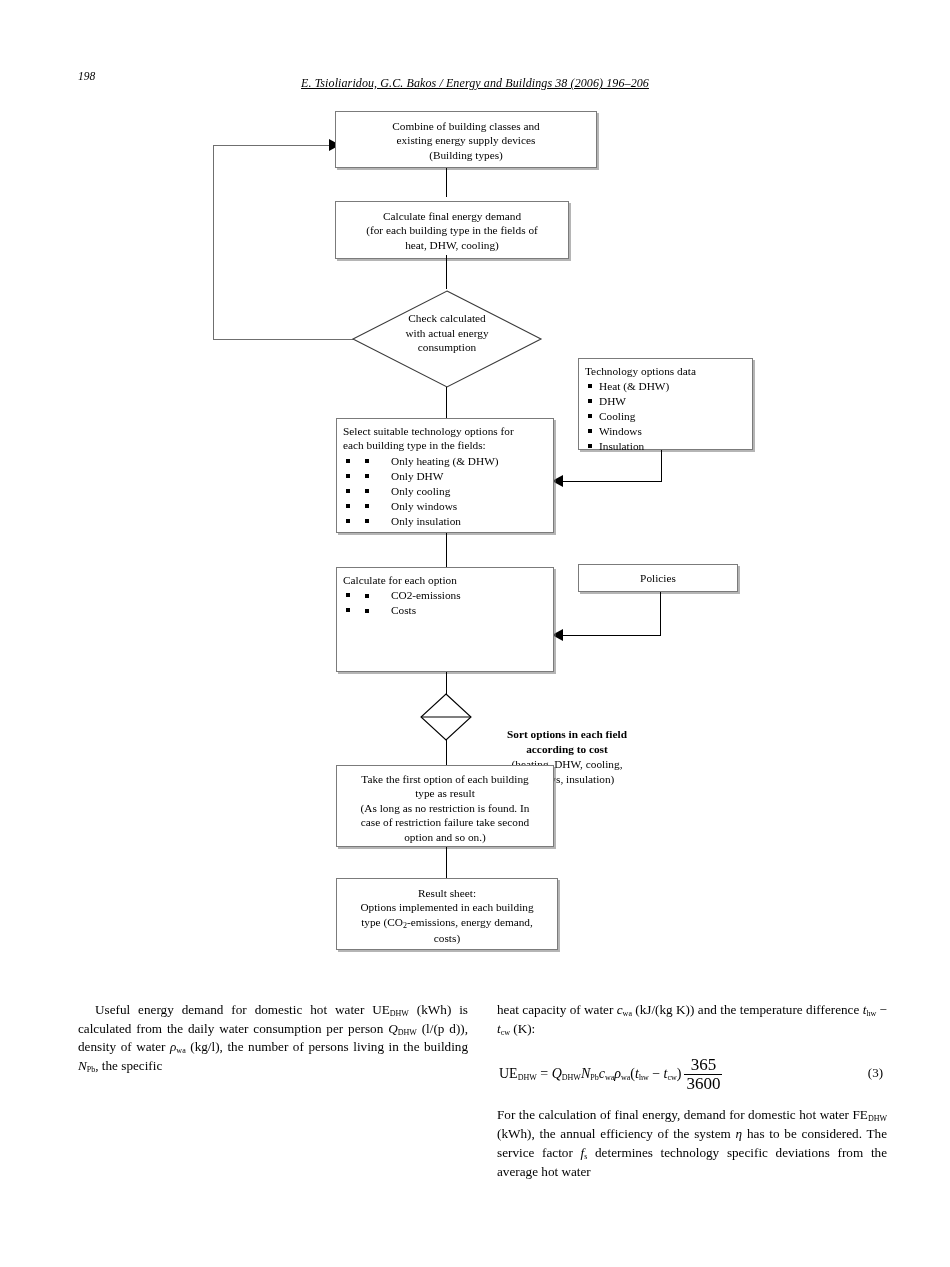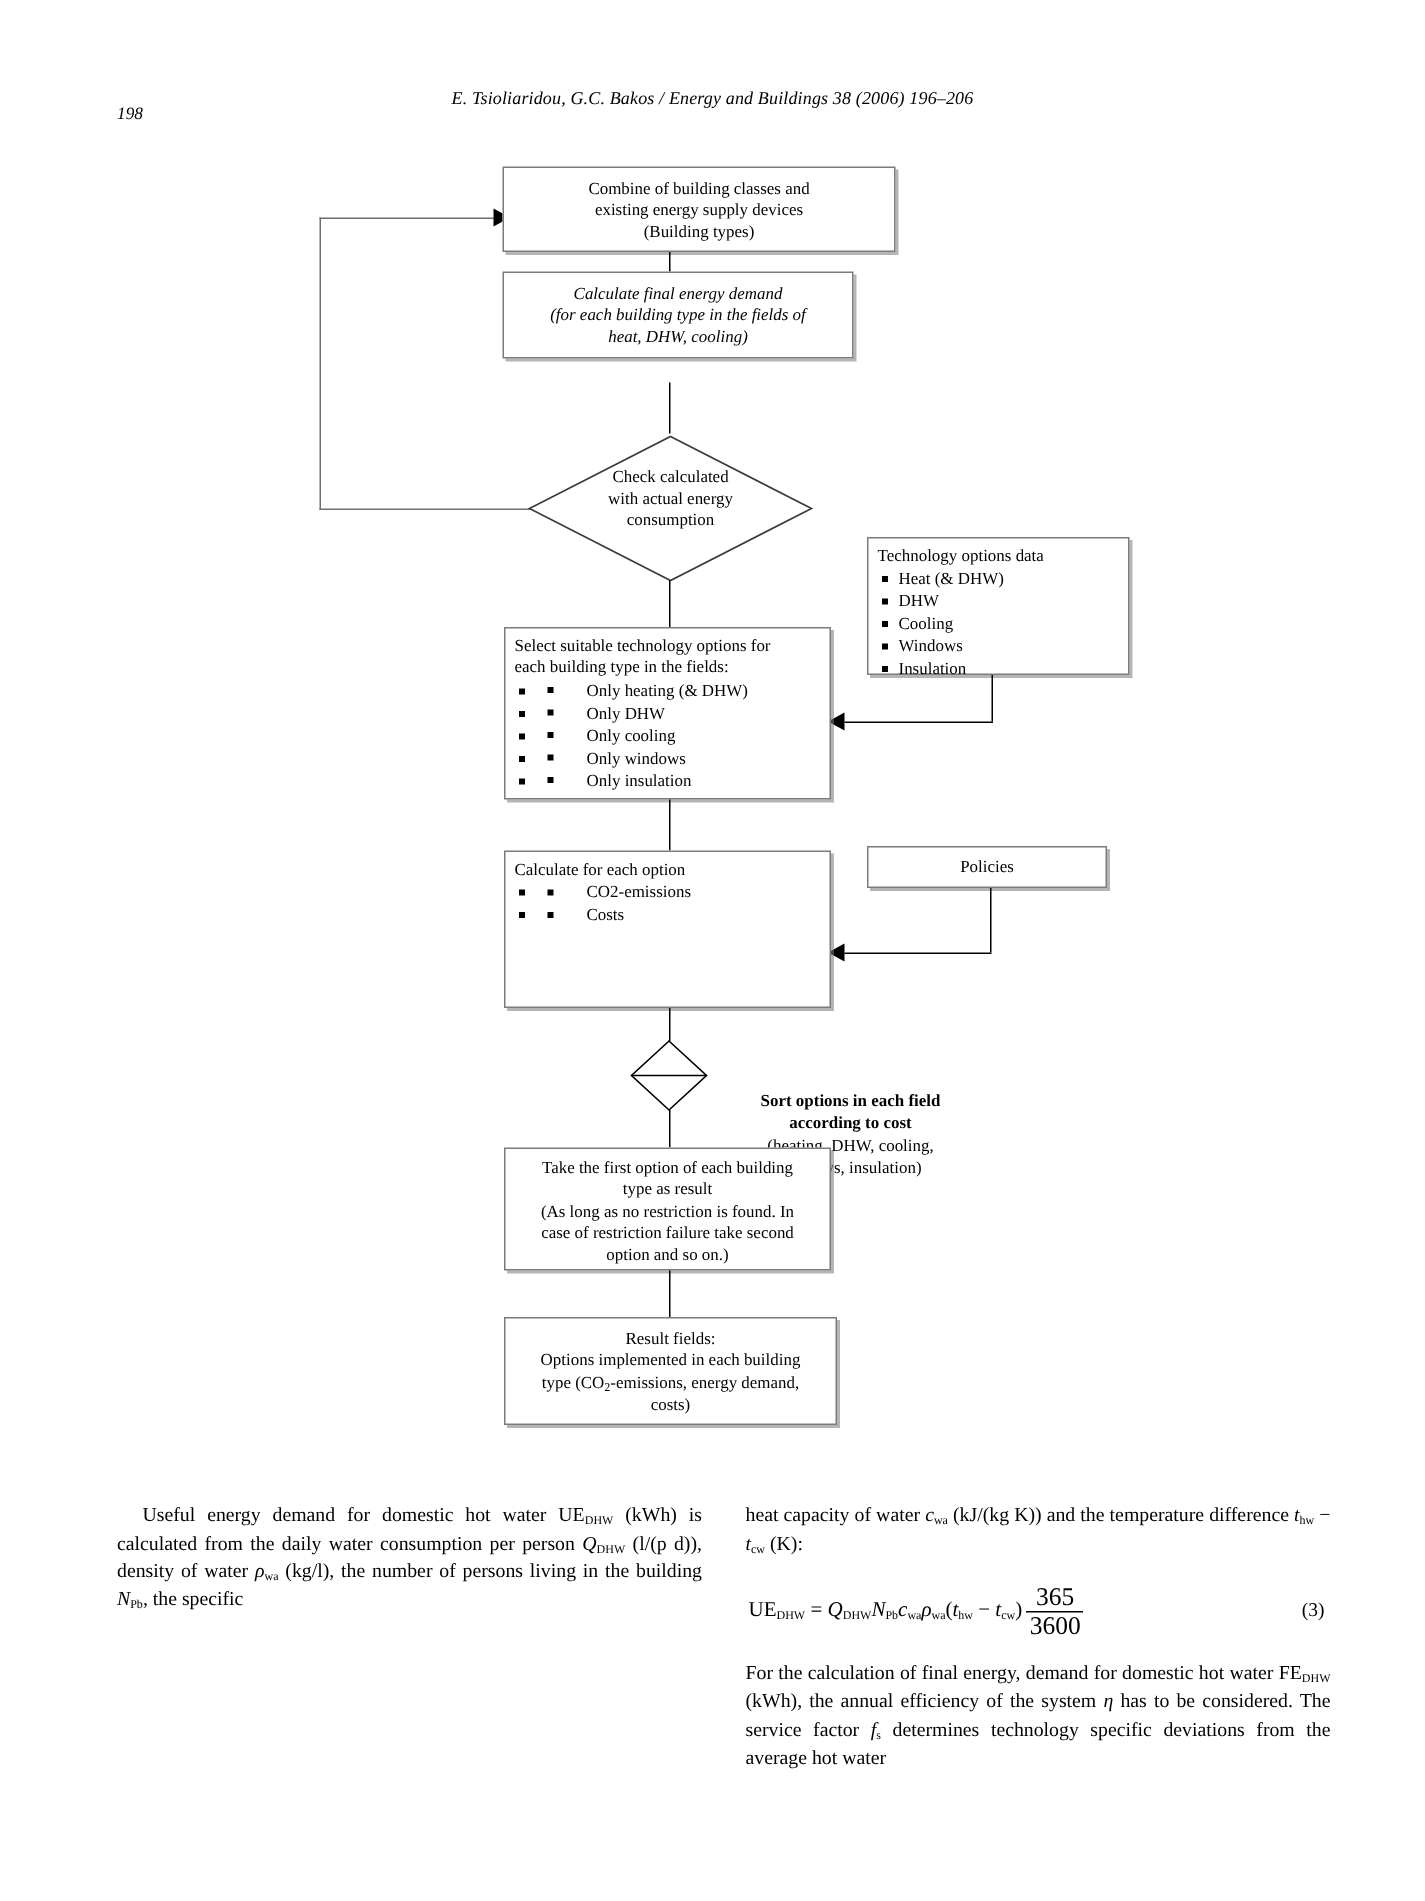--- a/index.html
+++ b/index.html
@@ -1,21 +1,21 @@
 <!DOCTYPE html>
 <html><head>
 <meta charset="utf-8">
 <style>
   html,body{margin:0;padding:0;background:#fff;}
   body{width:950px;height:1267px;position:relative;font-family:"Liberation Serif",serif;color:#000;}
   .page{position:absolute;inset:0;}
 
   
   .folio{position:absolute;left:78px;top:70px;font-size:11.5px;font-style:italic;}
-  .runhead{position:absolute;left:0;top:58px;width:950px;text-align:center;font-size:12px;font-style:italic;letter-spacing:.1px;}
+  .runhead{position:absolute;left:0;top:76px;width:950px;text-align:center;font-size:12px;font-style:italic;letter-spacing:.1px;text-decoration:underline;}
 
   
   .figure{position:absolute;left:0;top:95px;width:950px;height:900px;}
 
   .box{position:absolute;border:1.2px solid #7b7b7b;background:#fff;
        box-shadow:2px 2px 0 rgba(120,120,120,.55);
        font-size:11.3px;line-height:1.28;box-sizing:border-box;}
   .box .ctr{text-align:center;}
   ul.bl{list-style:none;margin:1px 0 0 0;padding:0;}
   ul.bl li{position:relative;padding-left:14px;margin:.5px 0;}
@@ -79,21 +79,21 @@
     <div class="arrowright" style="left:329px;top:44px;"></div>
 
     <div class="box" style="left:335px;top:16px;width:262px;height:57px;padding-top:7px;">
       <div class="ctr">Combine of building classes and</div>
       <div class="ctr">existing energy supply devices</div>
       <div class="ctr">(Building types)</div>
     </div>
 
     <div class="ln lnv" style="left:446px;top:73px;height:29px;"></div>
 
-    <div class="box" style="left:335px;top:86px;width:234px;height:58px;padding-top:7px;font-style:italic;">
+    <div class="box" style="left:335px;top:106px;width:234px;height:58px;padding-top:7px;">
       <div class="ctr">Calculate final energy demand</div>
       <div class="ctr">(for each building type in the fields of</div>
       <div class="ctr">heat, DHW, cooling)</div>
     </div>
 
     <div class="ln lnv" style="left:446px;top:160px;height:34px;"></div>
 
     <div class="diamond" style="left:351px;top:194px;">
       <svg width="192" height="100" viewBox="0 0 192 100">
         <polygon points="96,2 190,50 96,98 2,50" fill="#ffffff" stroke="#3a3a3a" stroke-width="1.1"></polygon>
@@ -173,21 +173,21 @@
       <div class="ctr">Take the first option of each building</div>
       <div class="ctr">type as result</div>
       <div class="ctr">(As long as no restriction is found. In</div>
       <div class="ctr">case of restriction failure take second</div>
       <div class="ctr">option and so on.)</div>
     </div>
 
     <div class="ln lnv" style="left:446px;top:752px;height:31px;"></div>
 
     <div class="box" style="left:336px;top:783px;width:222px;height:72px;padding-top:7px;">
-      <div class="ctr">Result fields:</div>
+      <div class="ctr">Result sheet:</div>
       <div class="ctr">Options implemented in each building</div>
       <div class="ctr"><span>type (CO</span><sub>2</sub><span>-emissions, energy demand,</span></div>
       <div class="ctr">costs)</div>
     </div>
 
   </div>
 
 
   <div class="col colL">
 

